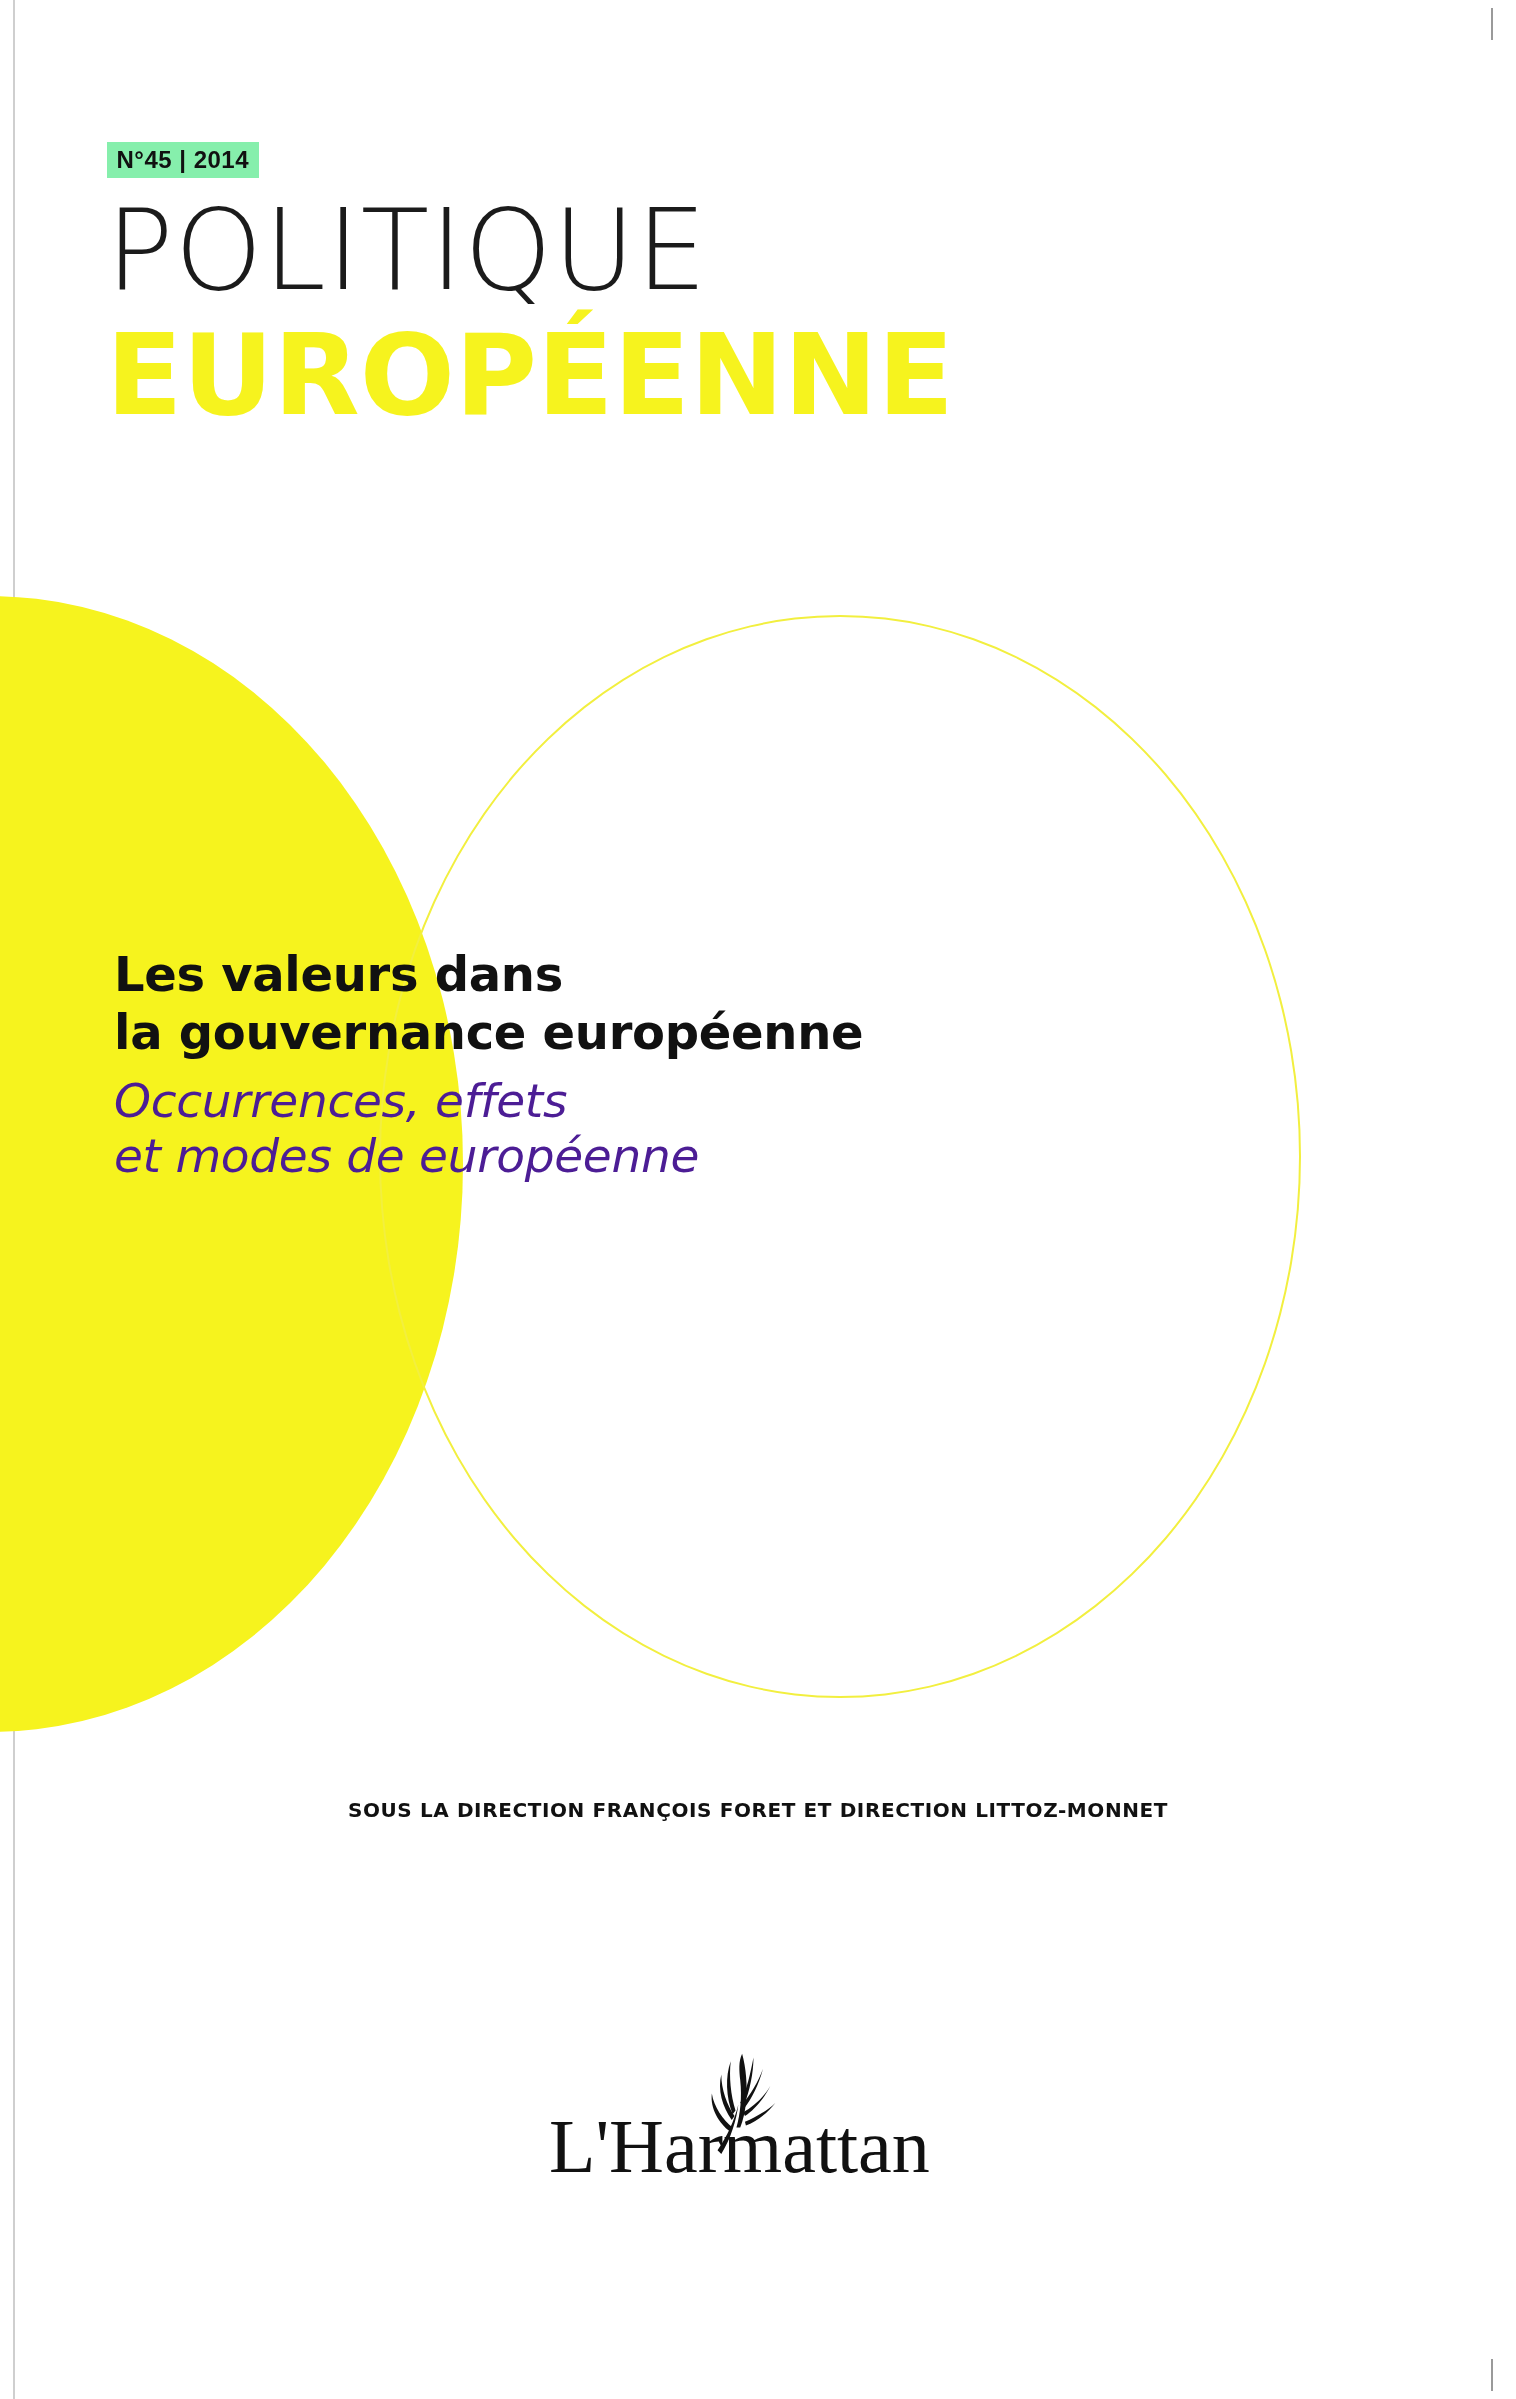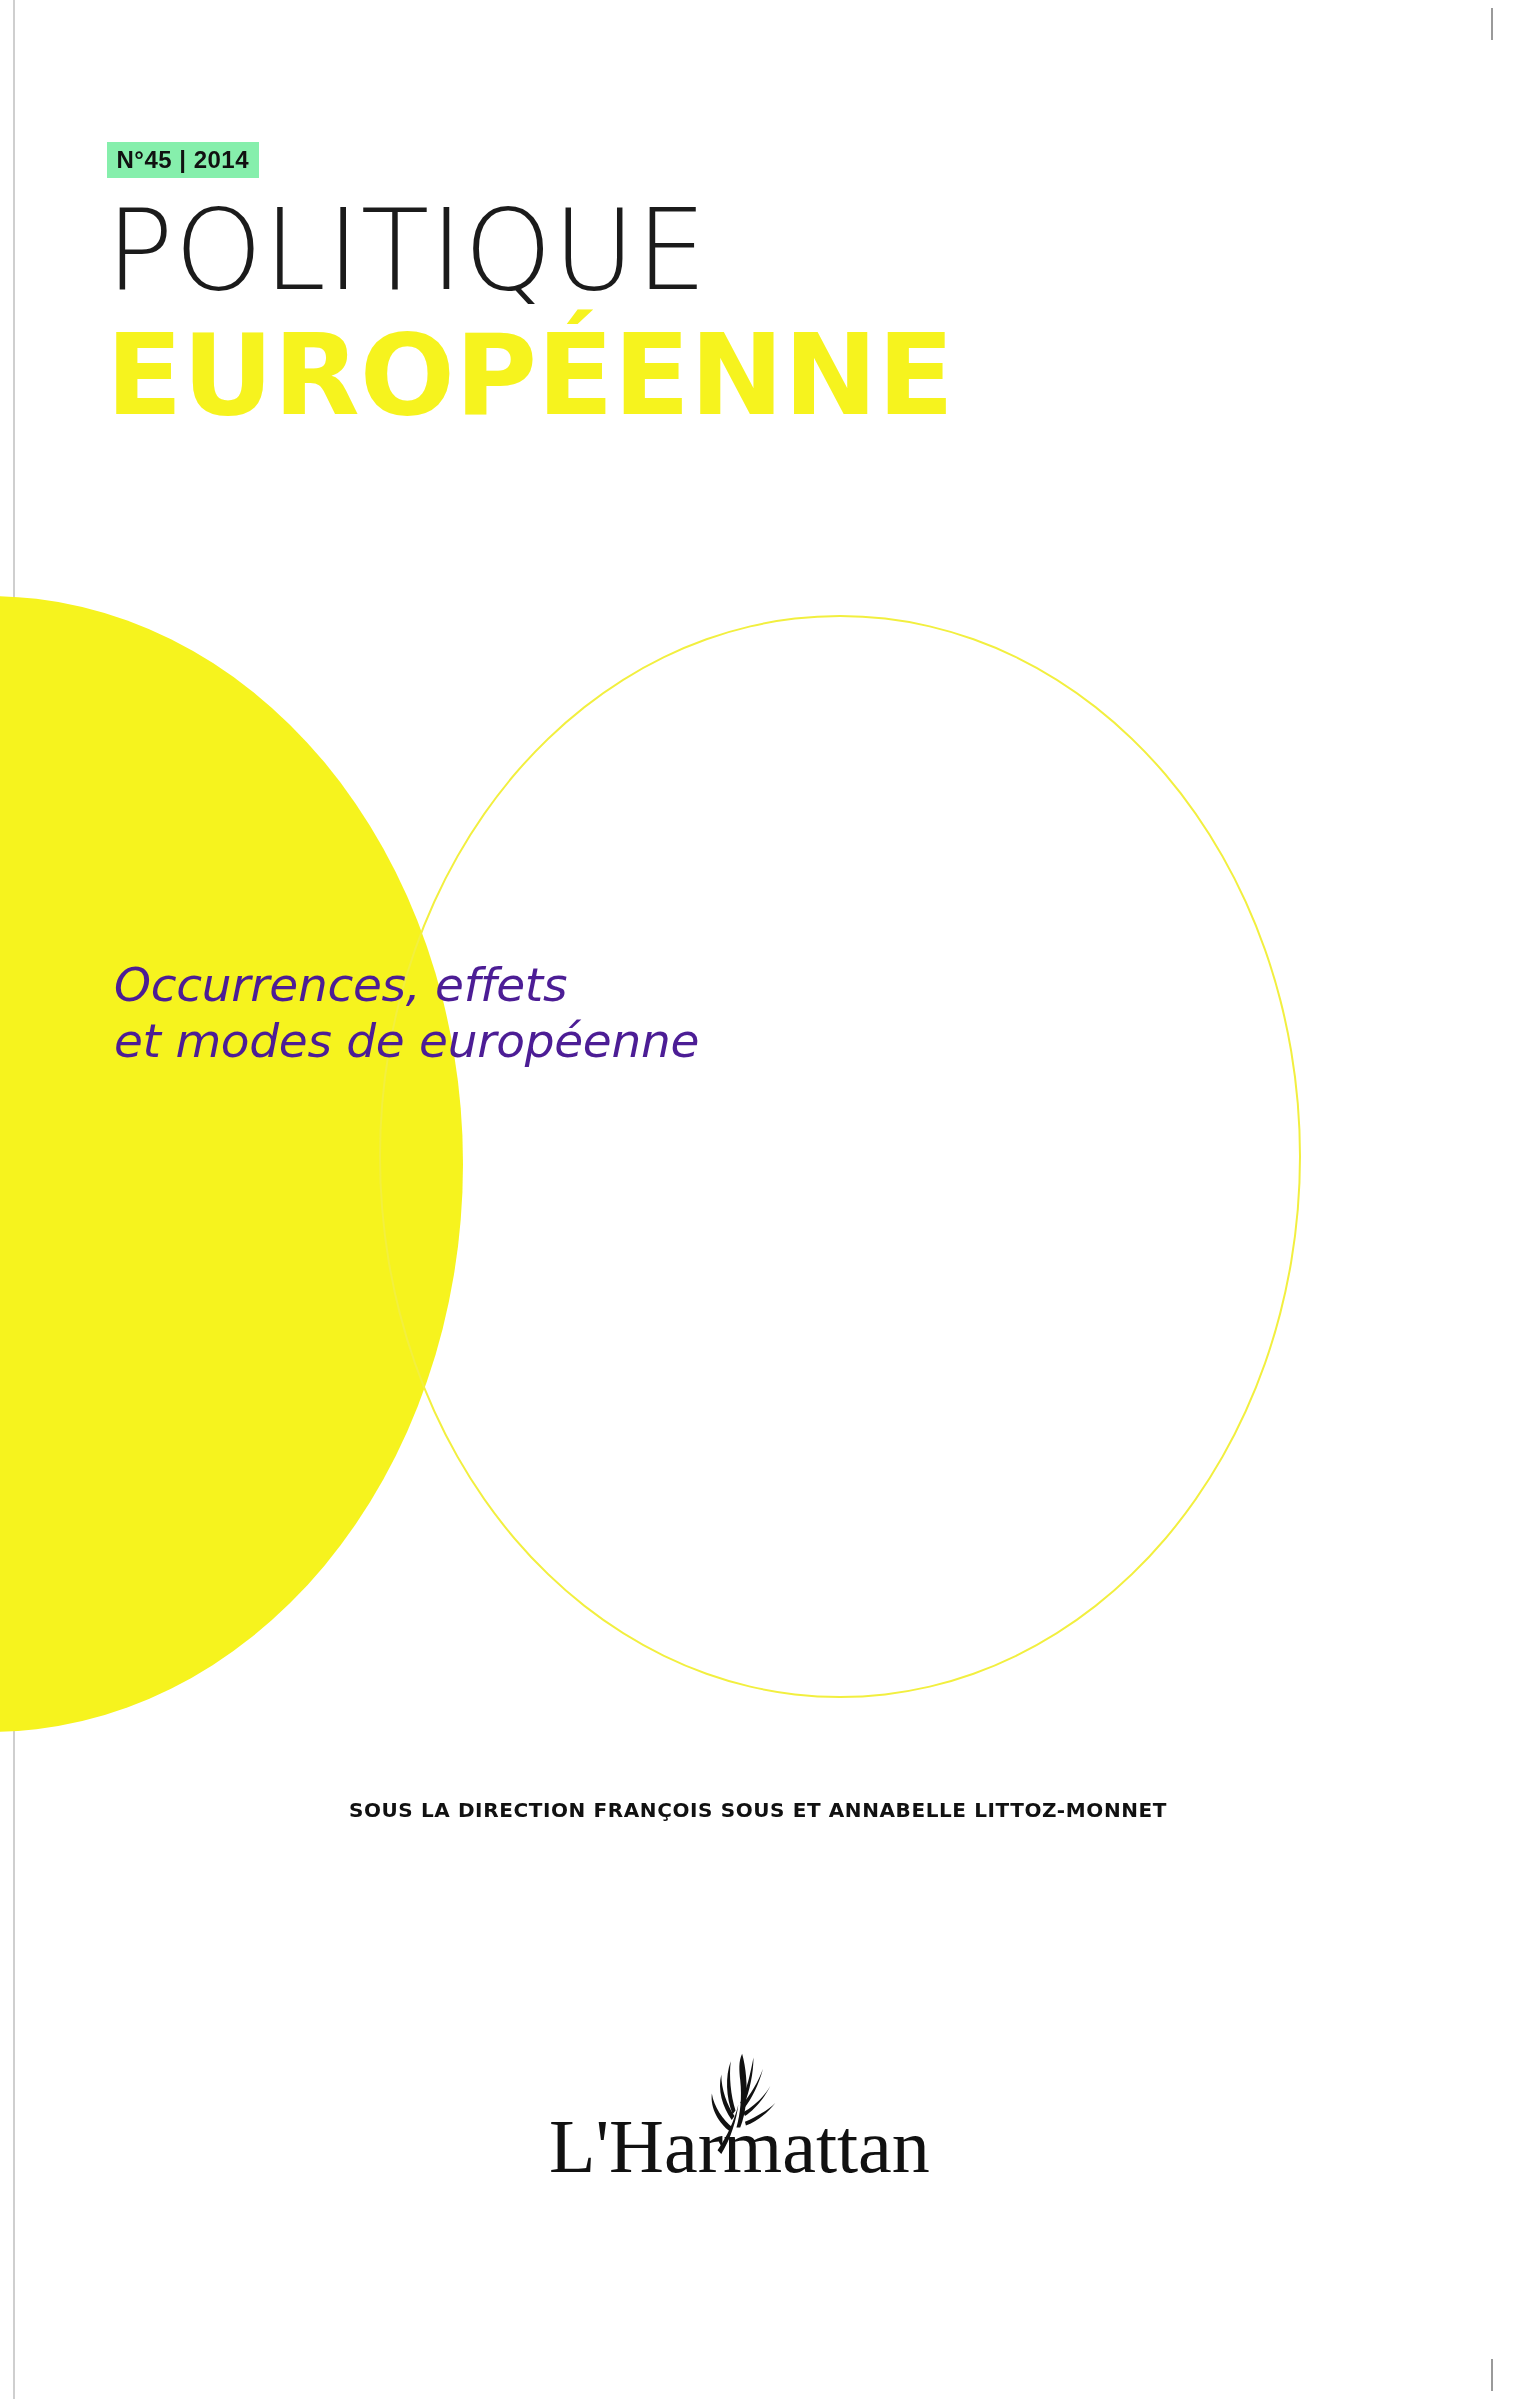--- a/index.html
+++ b/index.html
@@ -200,27 +200,31 @@
     <div class="masthead-line1">POLITIQUE</div>
     <div class="masthead-line2">EUROPÉENNE</div>
   </div>
 
   <div class="graphic">
     <div class="yellow-halfdisc"></div>
     <div class="outline-circle"></div>
   </div>
 
   <div class="title-block">
+    <div class="title-main">
+      <div>Les valeurs dans</div>
+      <div>la gouvernance européenne</div>
+    </div>
     <div class="title-sub">
       <div>Occurrences, effets</div>
       <div>et modes de européenne</div>
     </div>
   </div>
 
-  <div class="editors">SOUS LA DIRECTION FRANÇOIS SOUS ET ANNABELLE LITTOZ-MONNET</div>
+  <div class="editors">SOUS LA DIRECTION FRANÇOIS FORET ET DIRECTION LITTOZ-MONNET</div>
 
   <div class="publisher">
     <div class="logo-wrap">
       <div class="logo-feather">
         <svg width="161" height="123" viewBox="0 0 170 130" xmlns="http://www.w3.org/2000/svg">
           <g fill="#111111">
             <path d="M92 6 C96 20, 98 40, 96 58 C95 68, 93 76, 90 84 L86 84 C90 70, 92 52, 90 34 C89 24, 88 14, 92 6 Z"></path>
             <path d="M104 10 C104 26, 100 46, 94 60 L90 58 C97 44, 101 26, 104 10 Z"></path>
             <path d="M80 14 C78 30, 80 50, 85 66 L82 70 C75 52, 74 30, 80 14 Z"></path>
             <path d="M114 22 C110 38, 102 54, 94 64 L92 60 C101 49, 109 36, 114 22 Z"></path>

